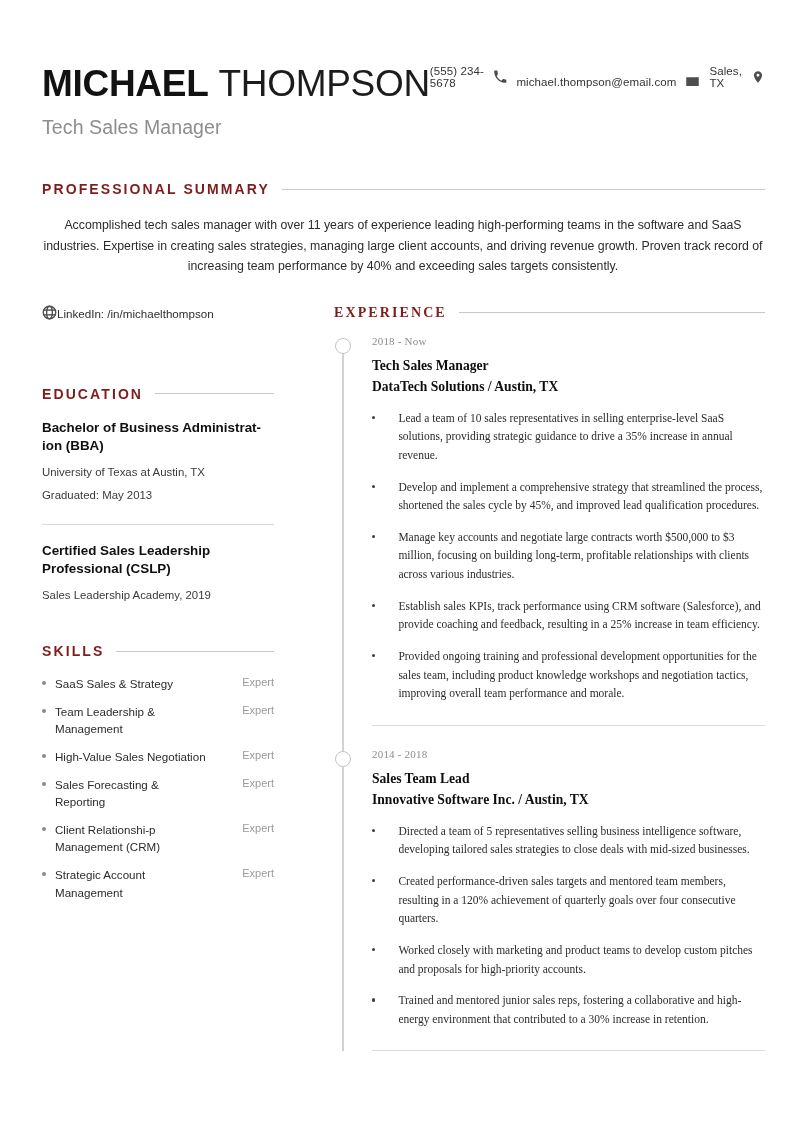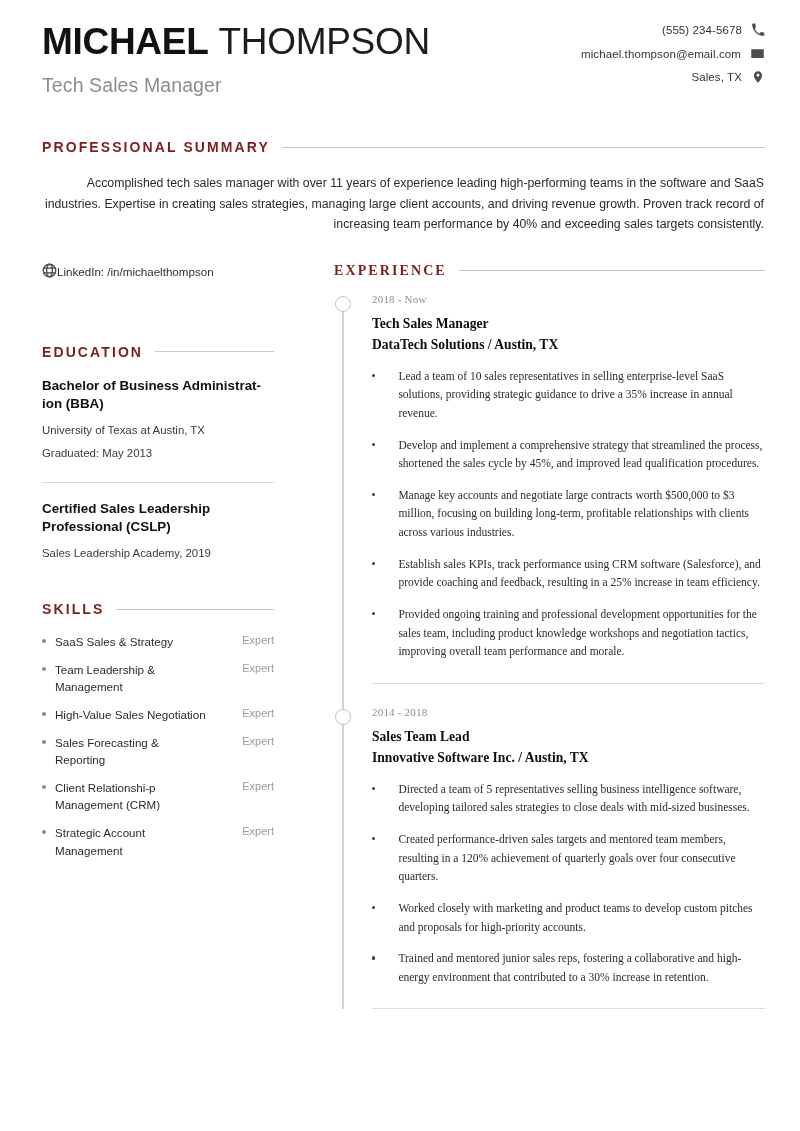--- a/index.html
+++ b/index.html
@@ -3,47 +3,47 @@
 <meta charset="utf-8">
 <style>
   * { box-sizing: border-box; margin: 0; padding: 0; }
   html, body {
     width: 800px; height: 1131px;
     background: #ffffff;
     font-family: "Liberation Sans", sans-serif;
     color: #1a1a1a;
     -webkit-font-smoothing: antialiased;
   }
-  .page { position: relative; width: 800px; height: 1131px; padding: 17px 35px 0 42px; }
+  .page { position: relative; width: 800px; height: 1131px; padding: 59px 35px 0 42px; }
 
   
   .header { display: flex; align-items: flex-start; justify-content: space-between; }
   .name-block { padding-top: 6px; }
   .name { font-size: 37px; line-height: 1.04; letter-spacing: -0.3px; white-space: nowrap; }
   .name .first { font-weight: 700; color: #121212; }
   .name .last { font-weight: 400; color: #1c1c1c; }
   .job-title { margin-top: 13px; font-size: 19.5px; color: #8d8d8d; font-weight: 400; letter-spacing: 0.1px; }
 
-  .contact { padding-top: 6px; display: flex; flex-direction: column; gap: 9px; align-items: flex-end; }
+  .contact { padding-top: 6px; display: flex; flex-direction: row; gap: 9px; align-items: flex-end; }
   .contact-row { display: flex; align-items: center; justify-content: flex-end; gap: 9px; }
   .contact-text { font-size: 11.5px; color: #333333; letter-spacing: 0.1px; }
   .ico { flex: 0 0 auto; display: block; }
   .ico svg { display: block; }
 
   
   .sec-head { display: flex; align-items: center; gap: 12px; }
   .sec-head .label {
     font-size: 14px; font-weight: 700; letter-spacing: 2.1px; color: #7f1d1d; white-space: nowrap;
   }
   .sec-head .rule { flex: 1 1 auto; height: 1px; background: #c9c9c9; }
 
   
   .summary-sec { margin-top: 42px; }
   .summary-text {
-    margin-top: 18px; font-size: 12.3px; line-height: 1.66; color: #2b2b2b; text-align: right;
+    margin-top: 18px; font-size: 12.3px; line-height: 1.66; color: #2b2b2b; text-align: center;
     max-width: 722px;
   }
 
   
   .body-cols { display: flex; margin-top: 28px; }
   .col-left { width: 248px; flex: 0 0 248px; padding-right: 16px; }
   .col-gap { width: 44px; flex: 0 0 44px; }
   .col-right { flex: 1 1 auto; font-family: Liberation Serif, serif; }
 
   

